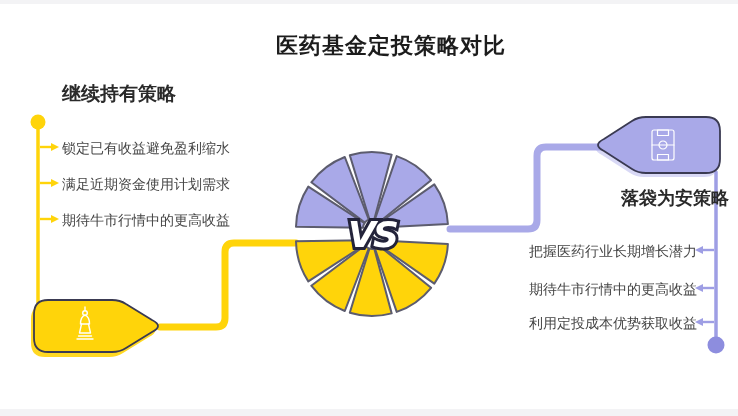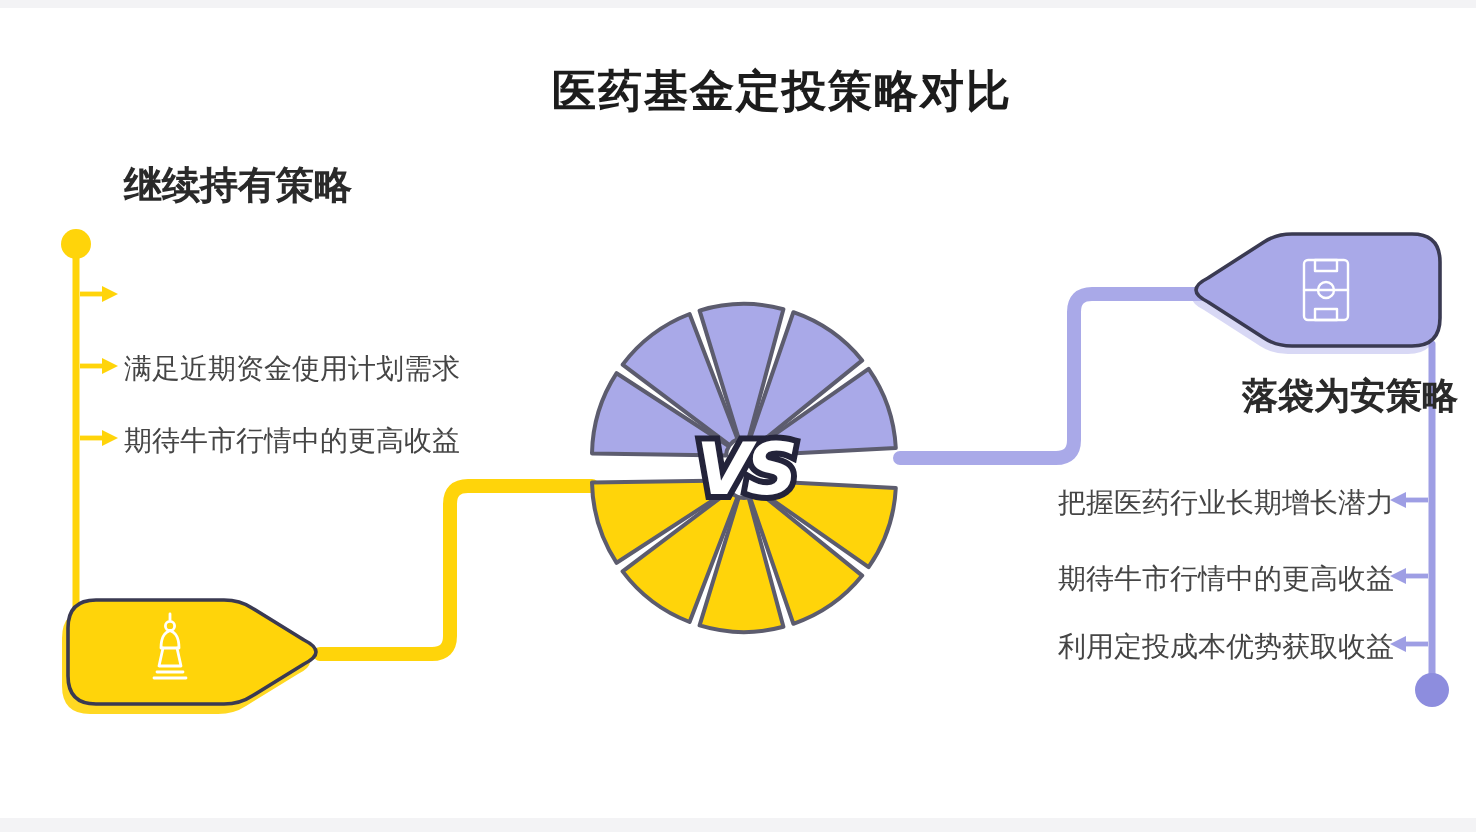--- a/index.html
+++ b/index.html
@@ -125,20 +125,21 @@
         <circle cx="0" cy="0" r="4"></circle>
         <rect x="-5.5" y="-15" width="11" height="5.5"></rect>
         <rect x="-5.5" y="9.5" width="11" height="5.5"></rect>
       </g>
     </g>
   </svg>
 
   <div class="title">医药基金定投策略对比</div>
 
   <div class="heading left">继续持有策略</div>
+  <div class="bullet b-l1">锁定已有收益避免盈利缩水</div>
   <div class="bullet b-l2">满足近期资金使用计划需求</div>
   <div class="bullet b-l3">期待牛市行情中的更高收益</div>
 
   <div class="heading right">落袋为安策略</div>
   <div class="bullet b-r1">把握医药行业长期增长潜力</div>
   <div class="bullet b-r2">期待牛市行情中的更高收益</div>
   <div class="bullet b-r3">利用定投成本优势获取收益</div>
 
 </div>
 

